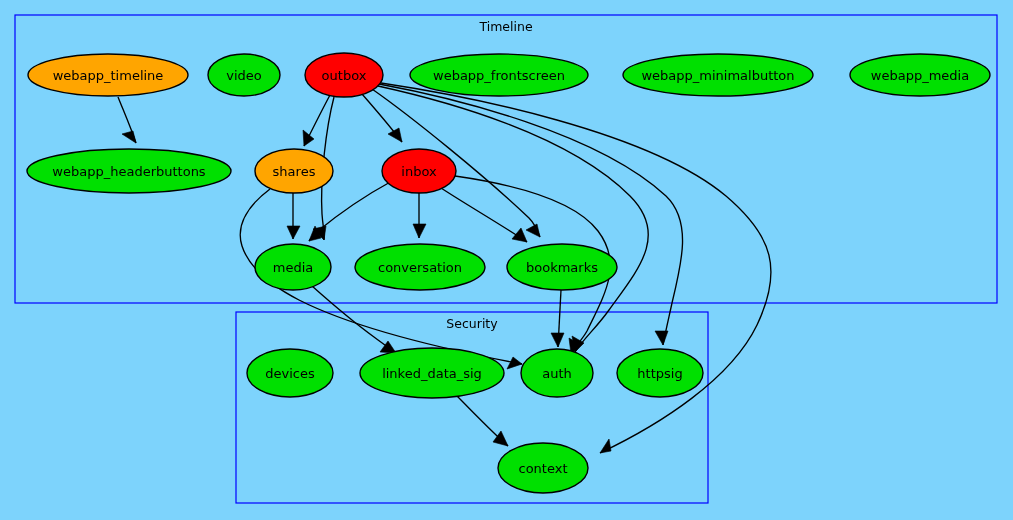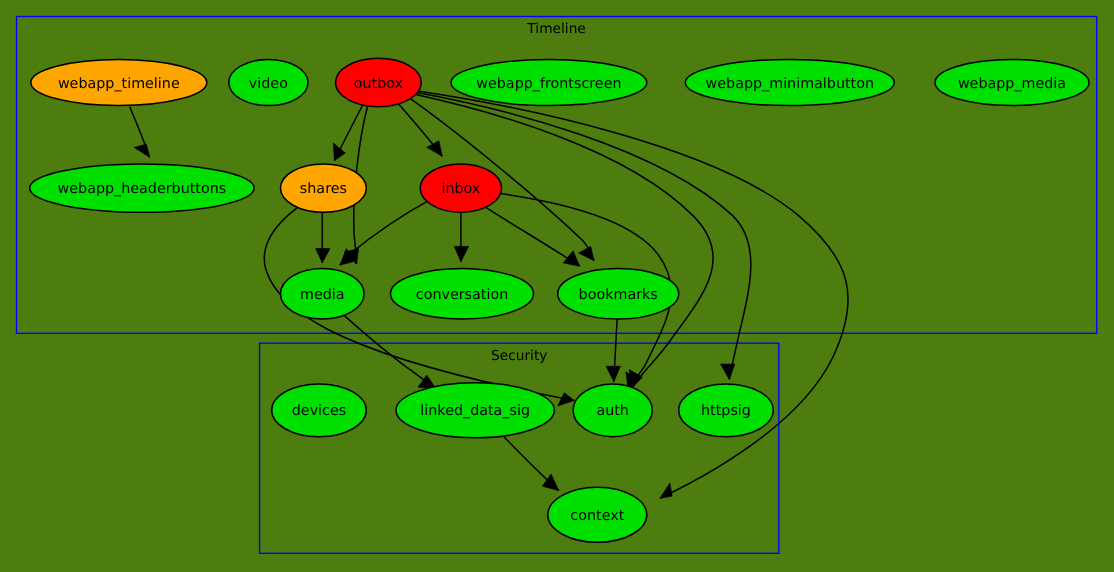--- a/index.html
+++ b/index.html
@@ -4,21 +4,21 @@
 <style>
   html, body {
     margin: 0;
     padding: 0;
     background: #ffffff;
   }
   #stage {
     position: relative;
     width: 1013px;
     height: 520px;
-    background: #4d7c0f;
+    background: #7dd3fc;
     overflow: hidden;
     font-family: "DejaVu Sans", sans-serif;
   }
   svg.graph {
     display: block;
     width: 1013px;
     height: 520px;
   }
   .cluster-rect {
     fill: none;

